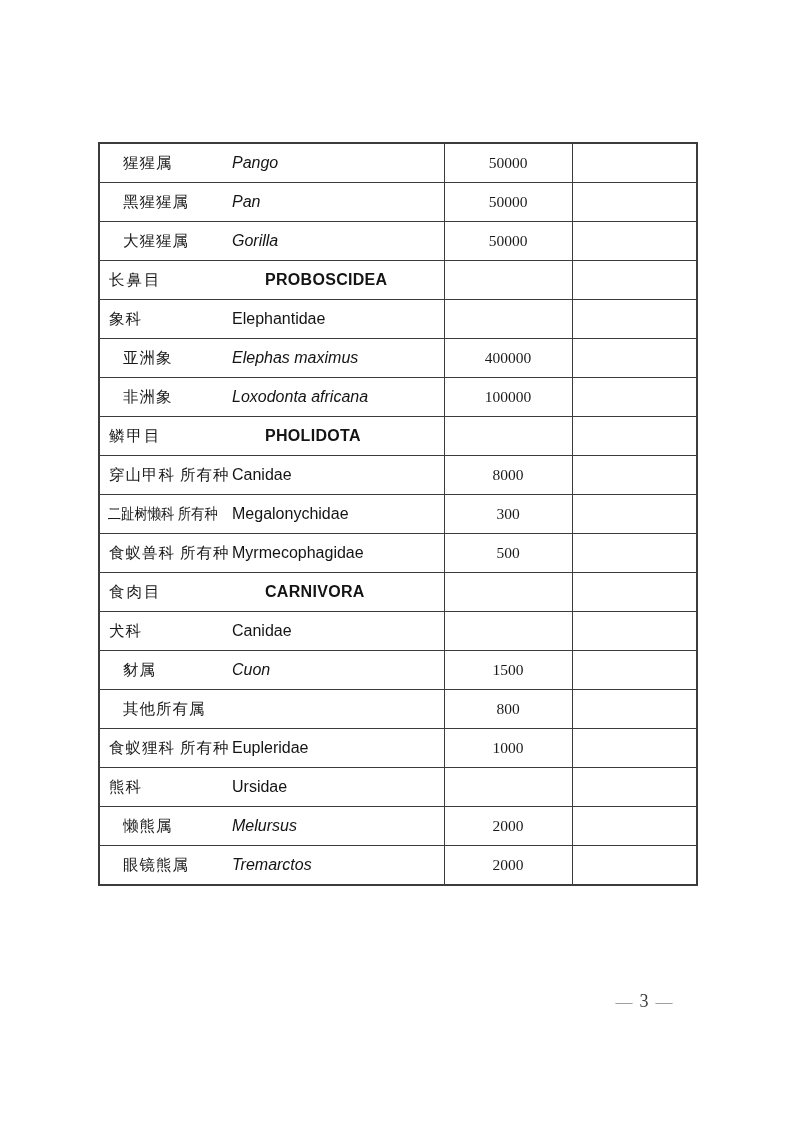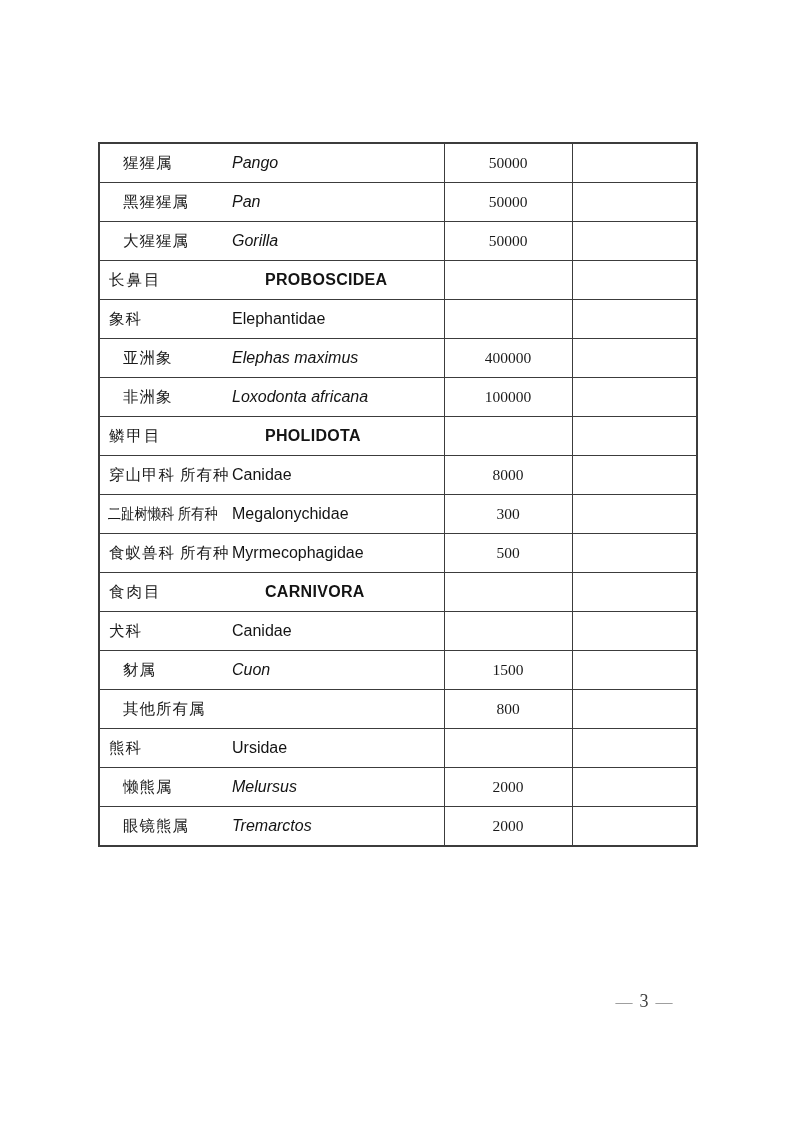--- a/index.html
+++ b/index.html
@@ -247,20 +247,30 @@
               <span class="cn indent">其他所有属</span>
               <span class="latin italic"></span>
             </div>
           </td>
           <td class="qty-cell">800</td>
           <td></td>
         </tr>
         <tr>
           <td>
             <div class="name-wrap">
+              <span class="cn">食蚁狸科 所有种</span>
+              <span class="latin">Eupleridae</span>
+            </div>
+          </td>
+          <td class="qty-cell">1000</td>
+          <td></td>
+        </tr>
+        <tr>
+          <td>
+            <div class="name-wrap">
               <span class="cn">熊科</span>
               <span class="latin">Ursidae</span>
             </div>
           </td>
           <td class="qty-cell"></td>
           <td></td>
         </tr>
         <tr>
           <td>
             <div class="name-wrap">

